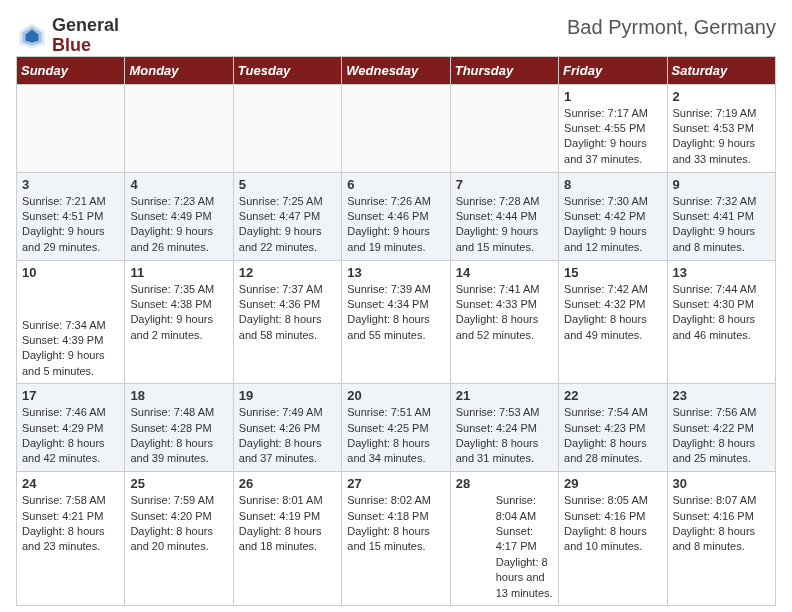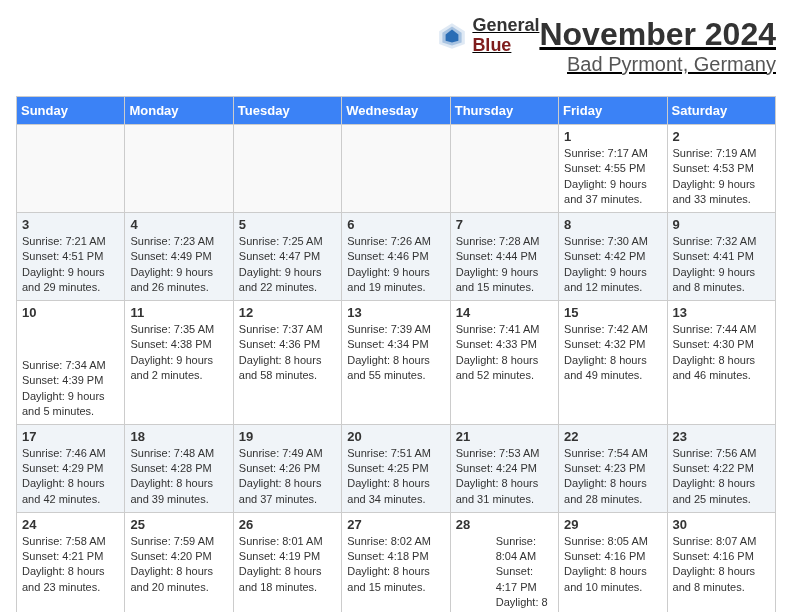--- a/index.html
+++ b/index.html
@@ -5,24 +5,23 @@
     * { box-sizing: border-box; margin: 0; padding: 0; }
     body {
       font-family: Arial, sans-serif;
       background: #fff;
       width: 792px;
       min-height: 612px;
       padding: 16px;
     }
     .header {
       display: flex;
-      justify-content: flex-end;
+      justify-content: space-between;
       align-items: flex-start;
-      margin-bottom: 20px;
-      text-decoration: underline;
+      margin-bottom: 0;
     }
     .logo {
       display: flex;
       align-items: center;
       gap: 4px;
     }
     .logo-text {
       font-size: 18px;
       font-weight: bold;
       line-height: 1.1;
@@ -44,27 +43,28 @@
     .location {
       font-size: 20px;
       color: #555;
     }
     table {
       width: 100%;
       border-collapse: collapse;
       table-layout: fixed;
     }
     thead tr th {
-      background: #3b82f6;
+      background: #7f1d1d;
       color: #fff;
       font-size: 13px;
       font-weight: bold;
       padding: 6px 4px;
       text-align: left;
       border: 1px solid #ccc;
+      font-style: italic;
     }
     tbody tr td {
       vertical-align: top;
       border: 1px solid #ccc;
       padding: 4px 5px;
       font-size: 11px;
       color: #333;
       height: 88px;
       background: #fff;
     }
@@ -94,21 +94,20 @@
       <polygon points="20,4 36,14 36,30 20,36 4,30 4,14" fill="#2a6db5" opacity="0.15"></polygon>
       <polygon points="20,8 32,16 32,28 20,32 8,28 8,16" fill="#2a6db5" opacity="0.3"></polygon>
       <polygon points="20,12 28,18 28,26 20,28 12,26 12,18" fill="#2a6db5"></polygon>
     </svg>
     <div class="logo-text">
       <span class="logo-general">General</span><br>
       <span class="logo-blue">Blue</span>
     </div>
   </div>
   <div class="title-section">
-    <div class="month-title">November 2024</div>
     <div class="location">Bad Pyrmont, Germany</div>
   </div>
 </div>
 
 <table>
   <thead>
     <tr>
     <th>Sunday</th>
         <th>Monday</th>
         <th>Tuesday</th>

